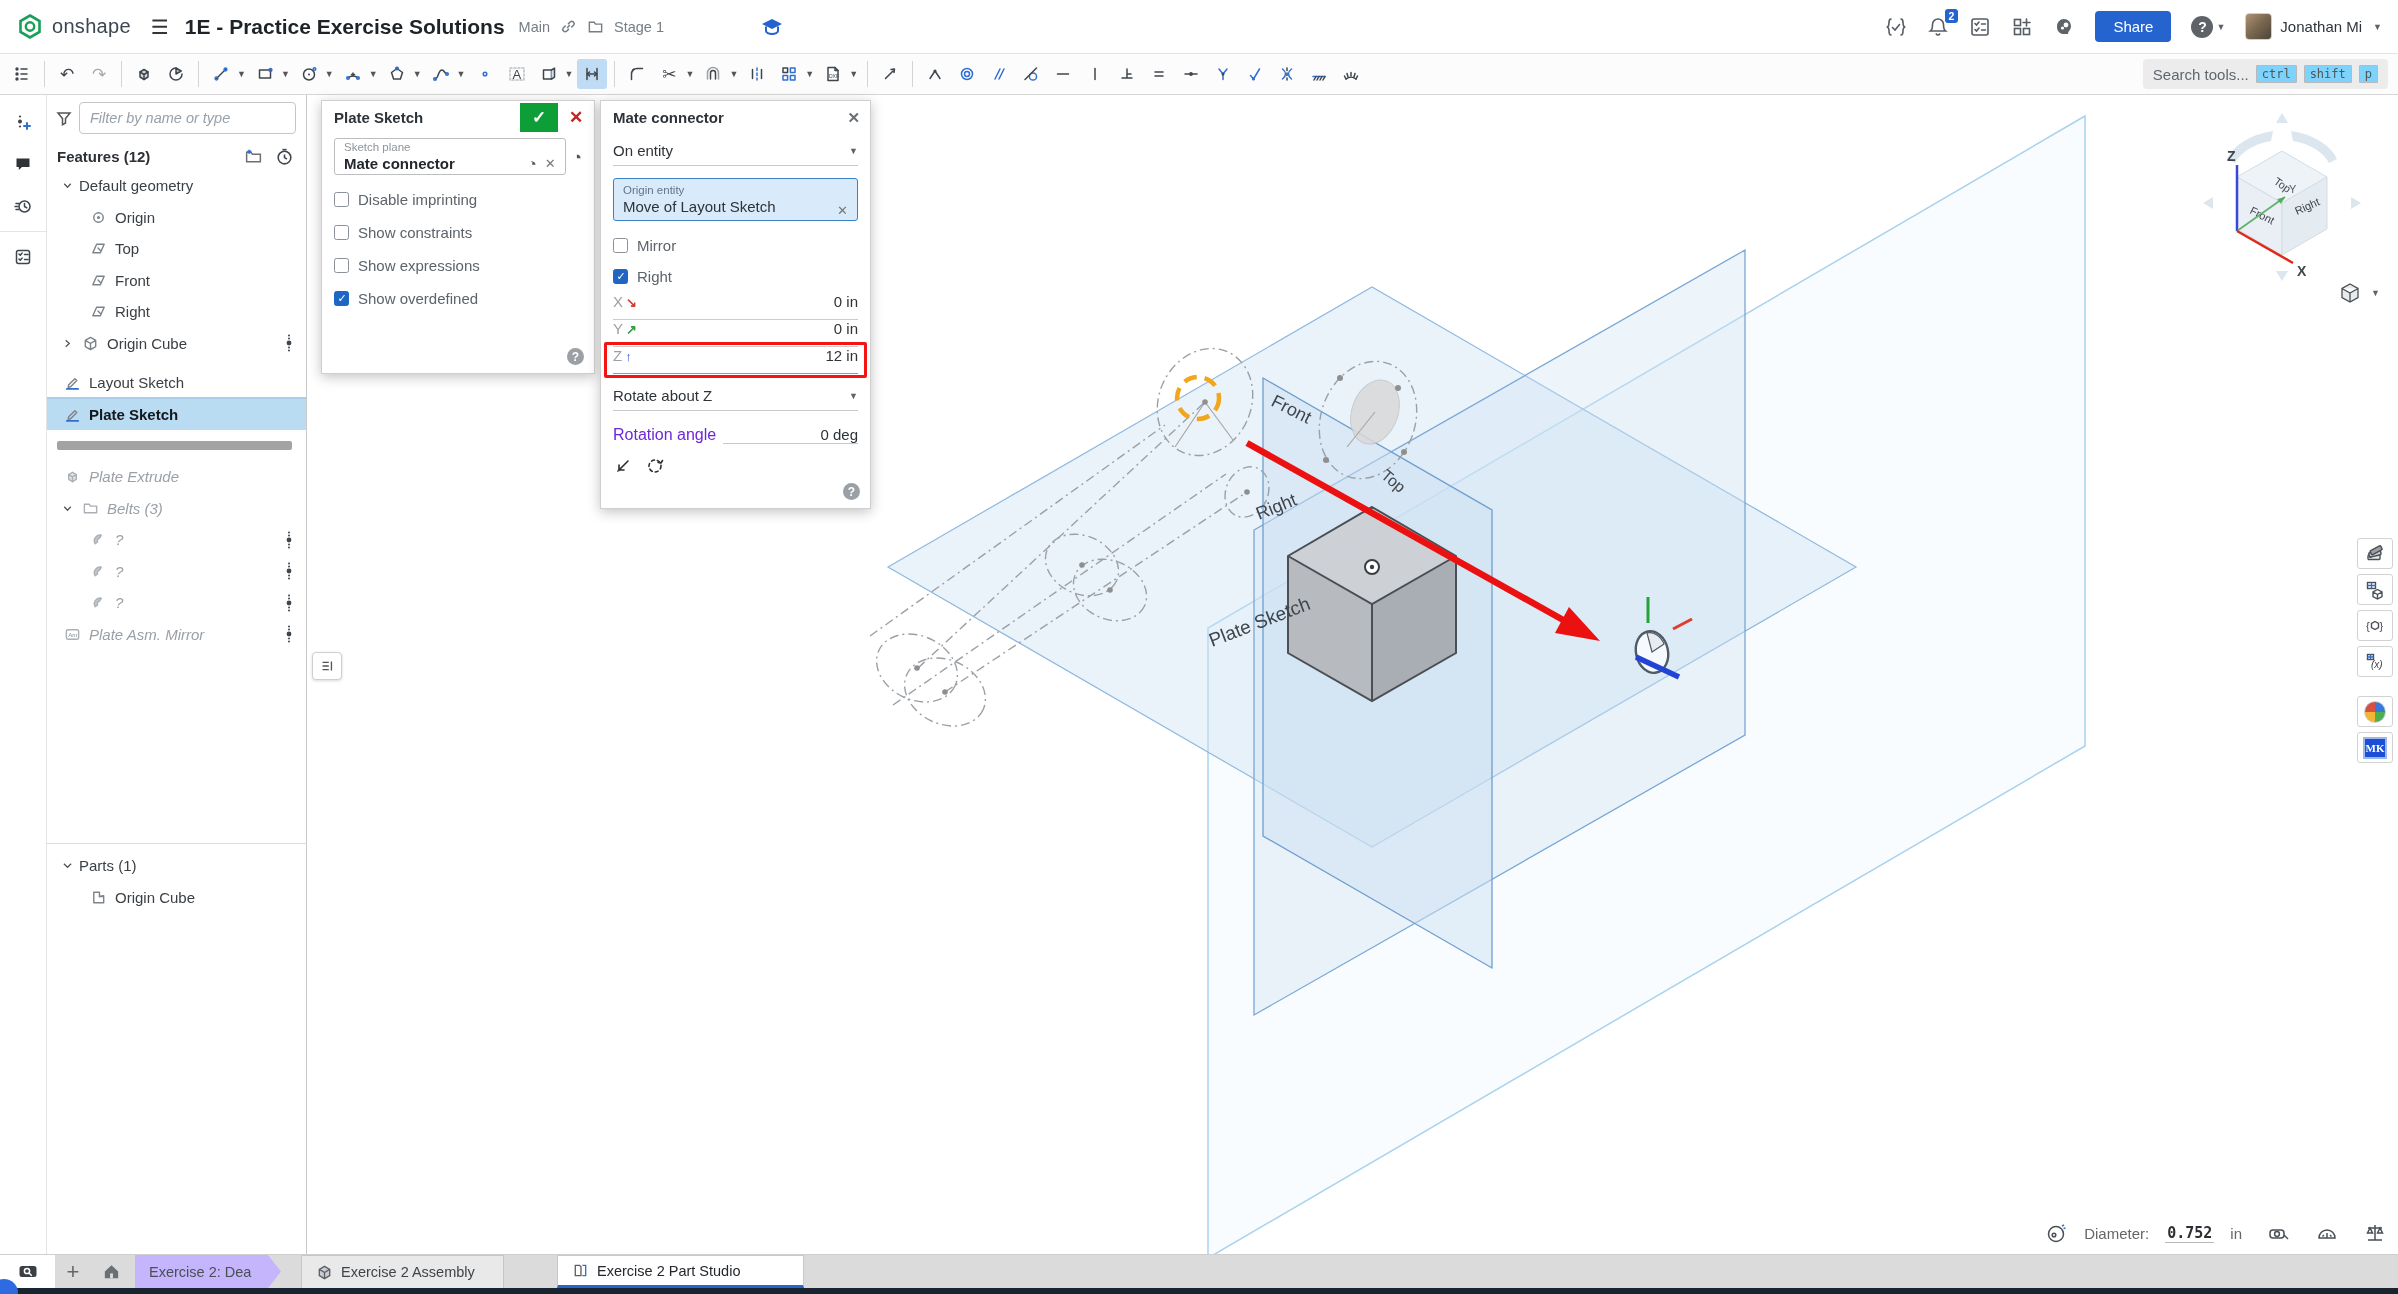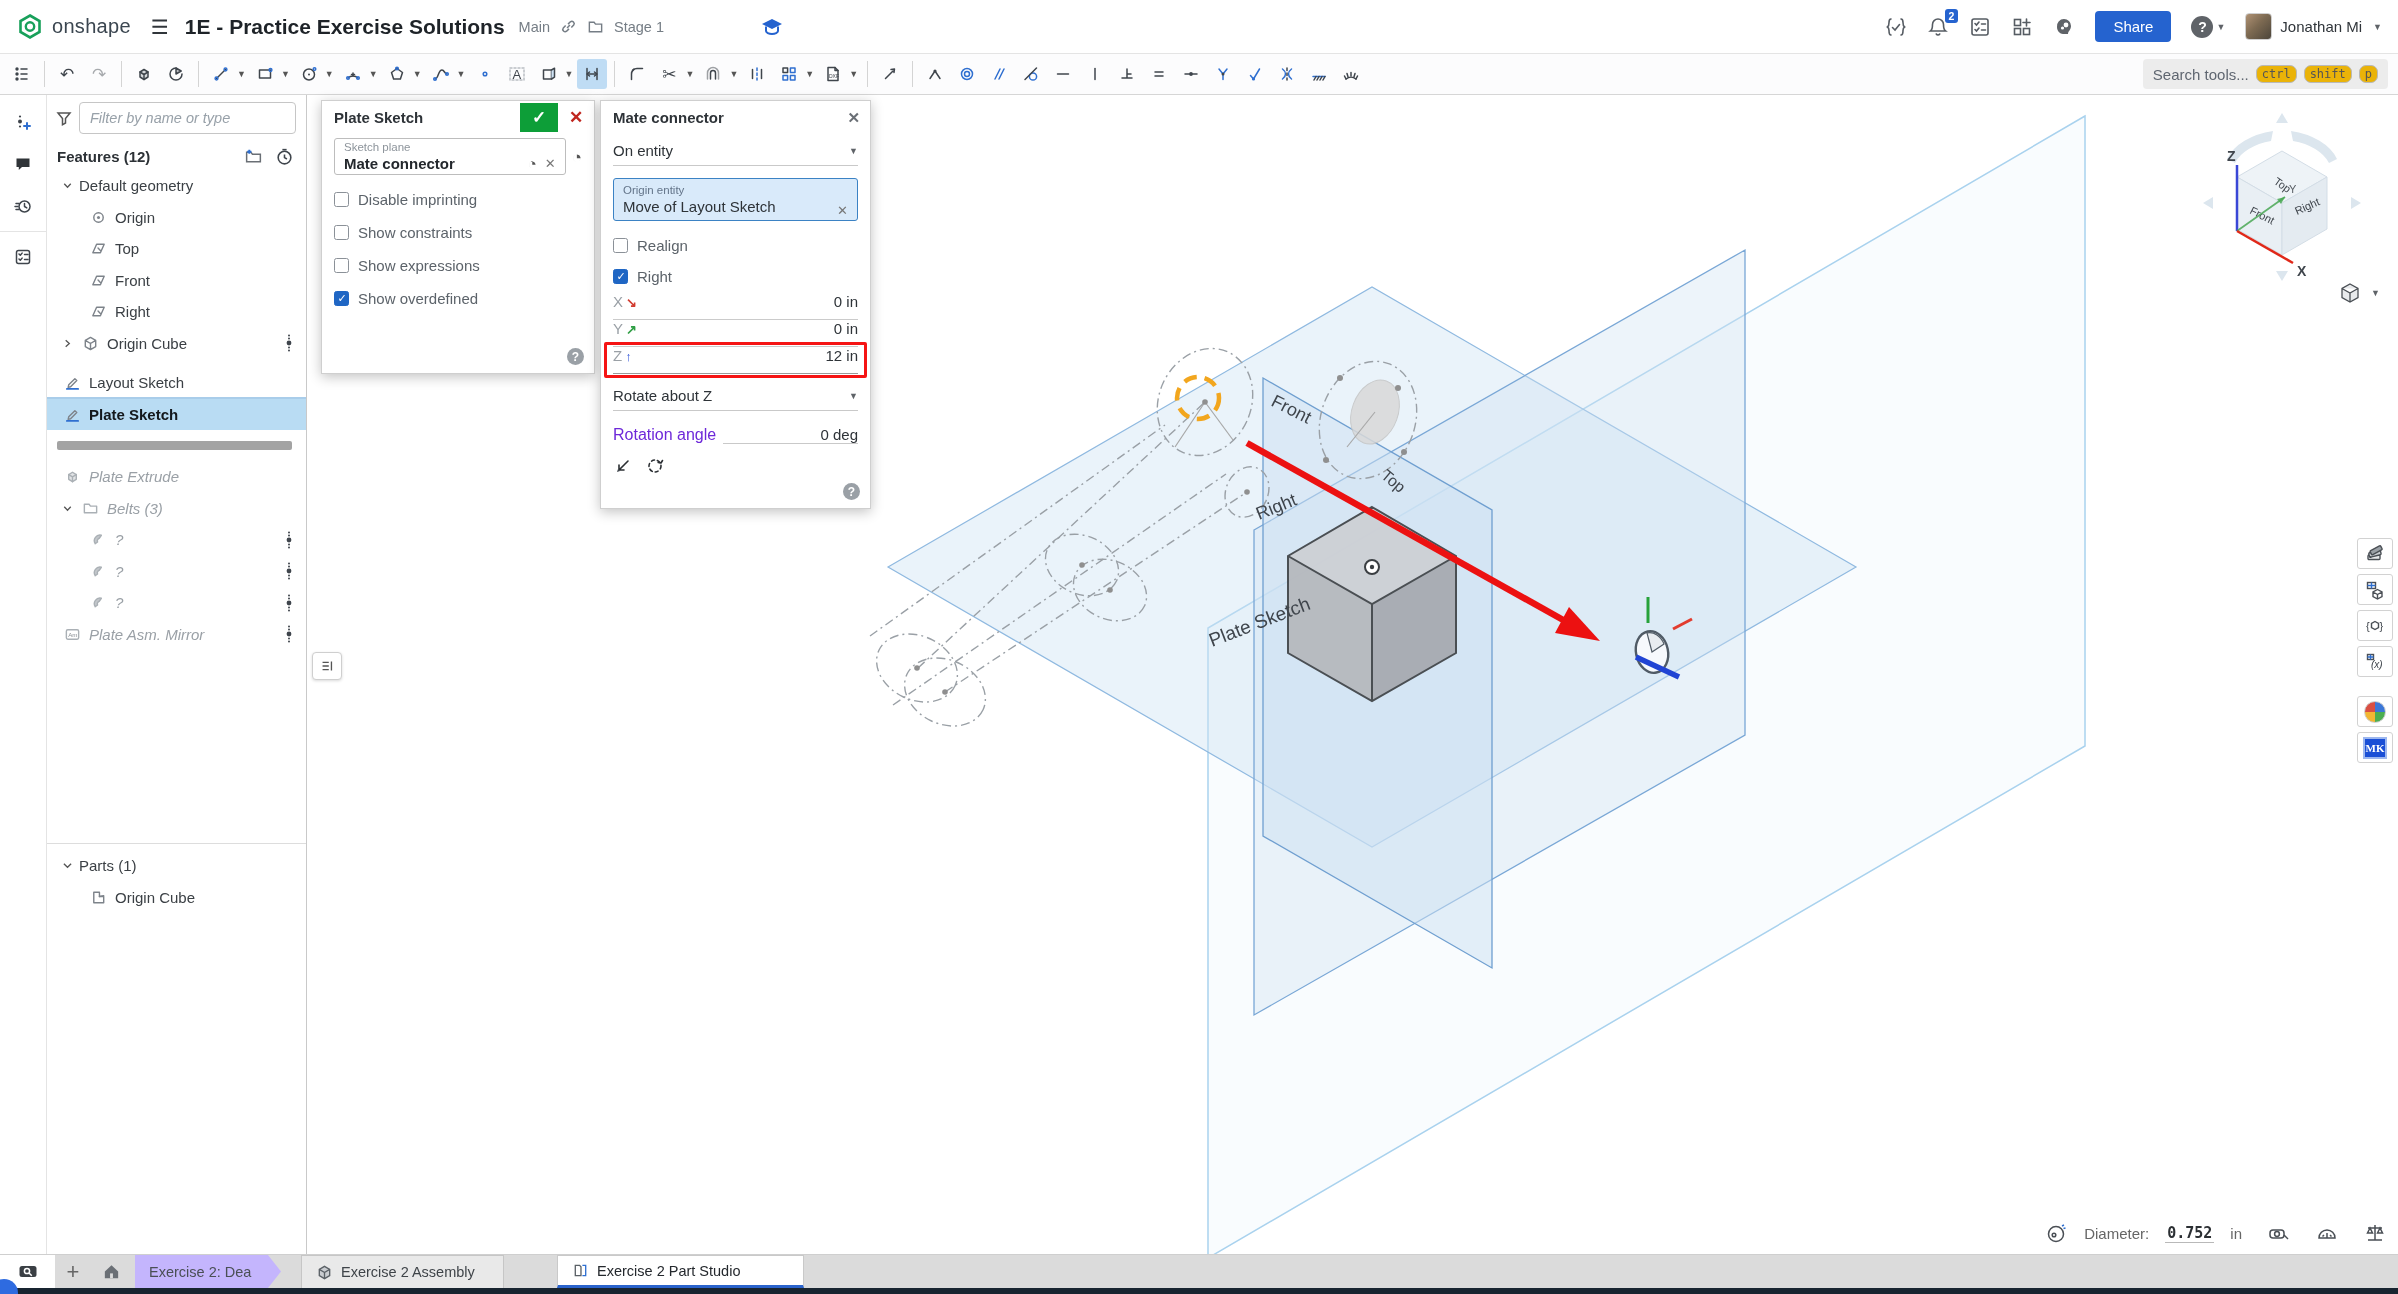--- a/index.html
+++ b/index.html
@@ -34,21 +34,21 @@
 
 #tbar{position:absolute;left:0;top:54px;right:0;height:41px;background:#fcfcfd;border-bottom:1px solid #d6d6d6;display:flex;align-items:center;padding-left:6px;z-index:6}
 .tbtn{min-width:30px;height:30px;display:flex;align-items:center;justify-content:center;border-radius:3px;margin:0 1px;font-size:17px;color:#3f454c;cursor:pointer}
 .tbtn.active{background:#bfdcf4}
 .tbtn.disabled svg,.tbtn.disabled{opacity:.45}
 .tcaret{font-size:9px;color:#555;margin:0 3px 0 0;cursor:pointer}
 .tdiv{width:1px;height:26px;background:#d4d4d4;margin:0 6px}
 .g{font-size:17px;line-height:1}
 #searchtools{margin-left:auto;margin-right:10px;background:#ececec;border-radius:4px;height:30px;display:flex;align-items:center;gap:7px;padding:8px 10px;cursor:text}
 #searchtools .stx{color:#5f6670;font-size:15px}
-.kbd{background:#eab308;border:1px solid #b9b9b9;border-radius:7px;font-family:"DejaVu Sans Mono",monospace;font-size:12px;color:#555;padding:1px 5px}
+.kbd{background:#7dd3fc;border:1px solid #b9b9b9;border-radius:1px;font-family:"DejaVu Sans Mono",monospace;font-size:12px;color:#555;padding:1px 5px}
 
 
 #strip{position:absolute;left:0;top:95px;width:47px;height:1159px;background:#fff;border-right:1px solid #e4e4e4;z-index:5;display:flex;flex-direction:column;align-items:center;padding-top:6px}
 #strip .sicon{width:47px;height:42px;display:flex;align-items:center;justify-content:center;cursor:pointer}
 #strip .sdiv{width:47px;height:1px;background:#e4e4e4;margin:4px 0}
 
 
 #panel{position:absolute;left:47px;top:95px;width:260px;height:1159px;background:#fff;border-right:1px solid #c9c9c9;z-index:5}
 .filterrow{display:flex;align-items:center;gap:6px;margin:7px 10px 0 8px}
 .filterrow input{flex:1;height:32px;border:1px solid #c6c6c6;border-radius:4px;padding:0 10px;font-family:inherit;font-size:14.5px;font-style:italic;color:#444;outline:none}
@@ -961,21 +961,21 @@
         <span>On entity</span>
         <span class="caret">▼</span>
       </div>
       <div class="originbox">
         <div class="flabel">Origin entity</div>
         <div class="oval">Move of Layout Sketch</div>
         <span class="xg">✕</span>
       </div>
       <div class="cbrow">
         <span class="cb"></span>
-        <span>Realign</span>
+        <span>Mirror</span>
       </div>
       <div class="cbrow" style="margin-top:14px">
         <span class="cb on"></span>
         <span>Right</span>
       </div>
       <div class="axisrow" style="margin-top:8px">
         <span class="axl">X</span>
         <span class="axa red">↘</span>
         <span class="axv">0 in</span>
       </div>

